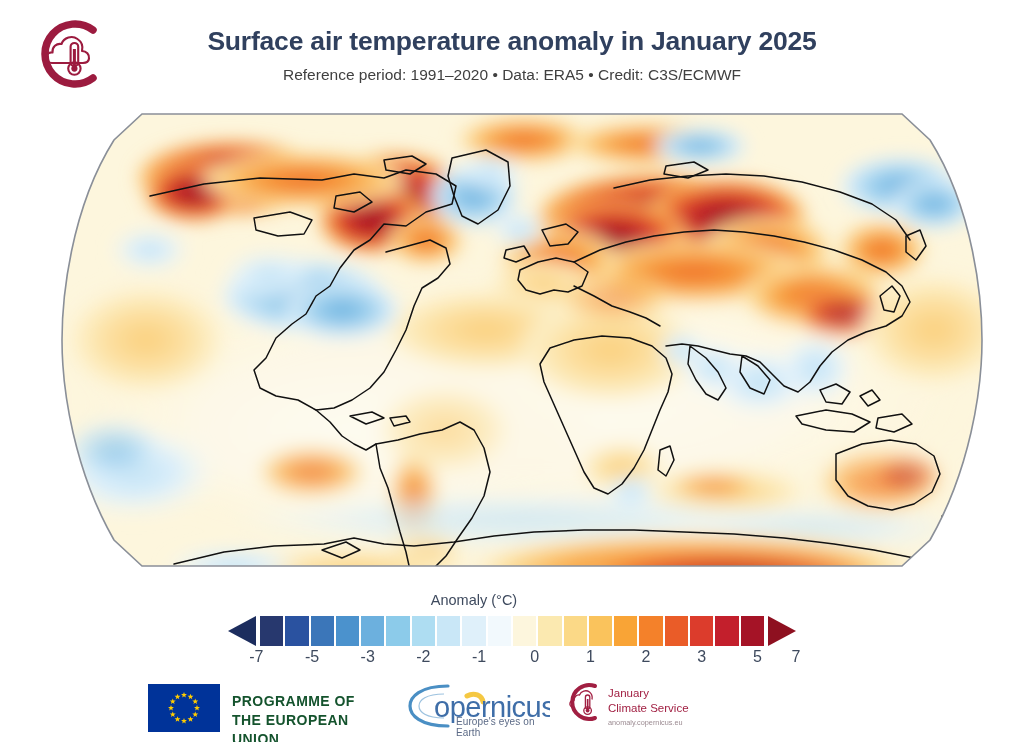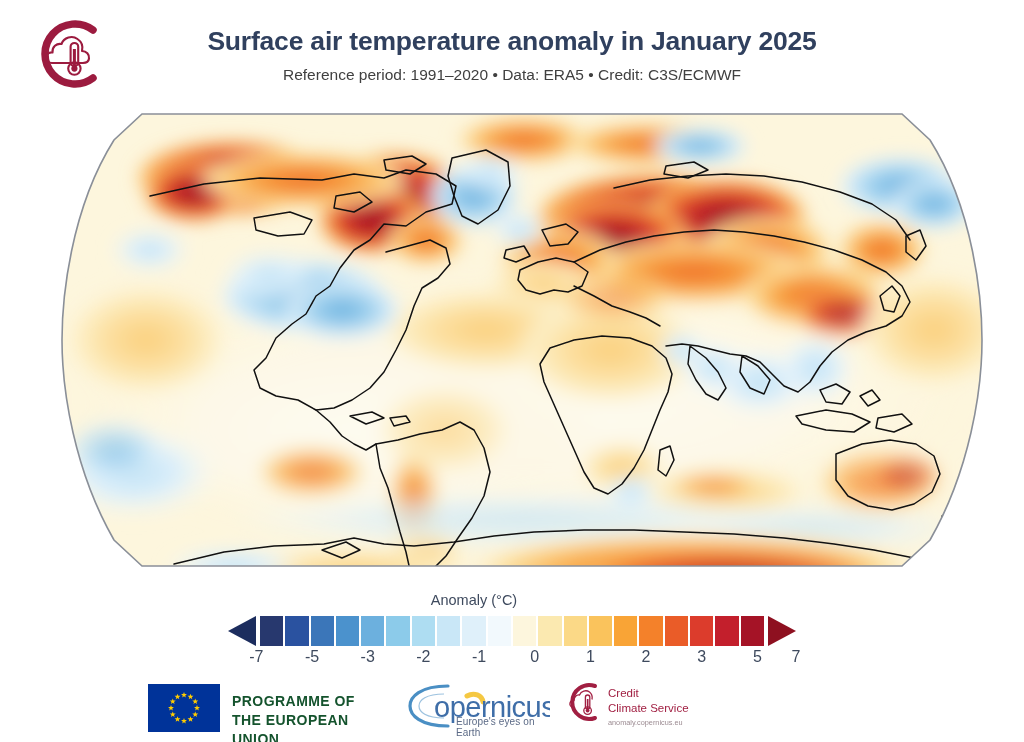--- a/index.html
+++ b/index.html
@@ -431,19 +431,19 @@
       <path d="M35 8 A17 17 0 1 0 35 40" fill="none" stroke="#a11f42" stroke-width="4" stroke-linecap="round"></path>
       <path d="M13 29 C10.5 29 9.5 27 10 25 C10.5 23 12.5 22 14 22.5
                C14 19 16.5 16.5 19.5 17 C21 13 26 11.5 29.5 14
                C32 16 32.5 19 32 21.5" fill="none" stroke="#a11f42" stroke-width="1.3" stroke-linejoin="round"></path>
       <rect x="25.4" y="17" width="4.4" height="14" rx="2.2" fill="none" stroke="#a11f42" stroke-width="1.3"></rect>
       <circle cx="27.6" cy="32.6" r="3.8" fill="none" stroke="#a11f42" stroke-width="1.3"></circle>
       <circle cx="27.6" cy="32.6" r="1.9" fill="#a11f42"></circle>
       <rect x="26.8" y="21" width="1.7" height="11" fill="#a11f42"></rect>
     </svg>
     <div id="ccs-name">
-      <div>Credit</div>
+      <div>January</div>
       <div>Climate Service</div>
     </div>
     <div id="ccs-url">anomaly.copernicus.eu</div>
   </div>
 
 </div>
 
 </body></html>

